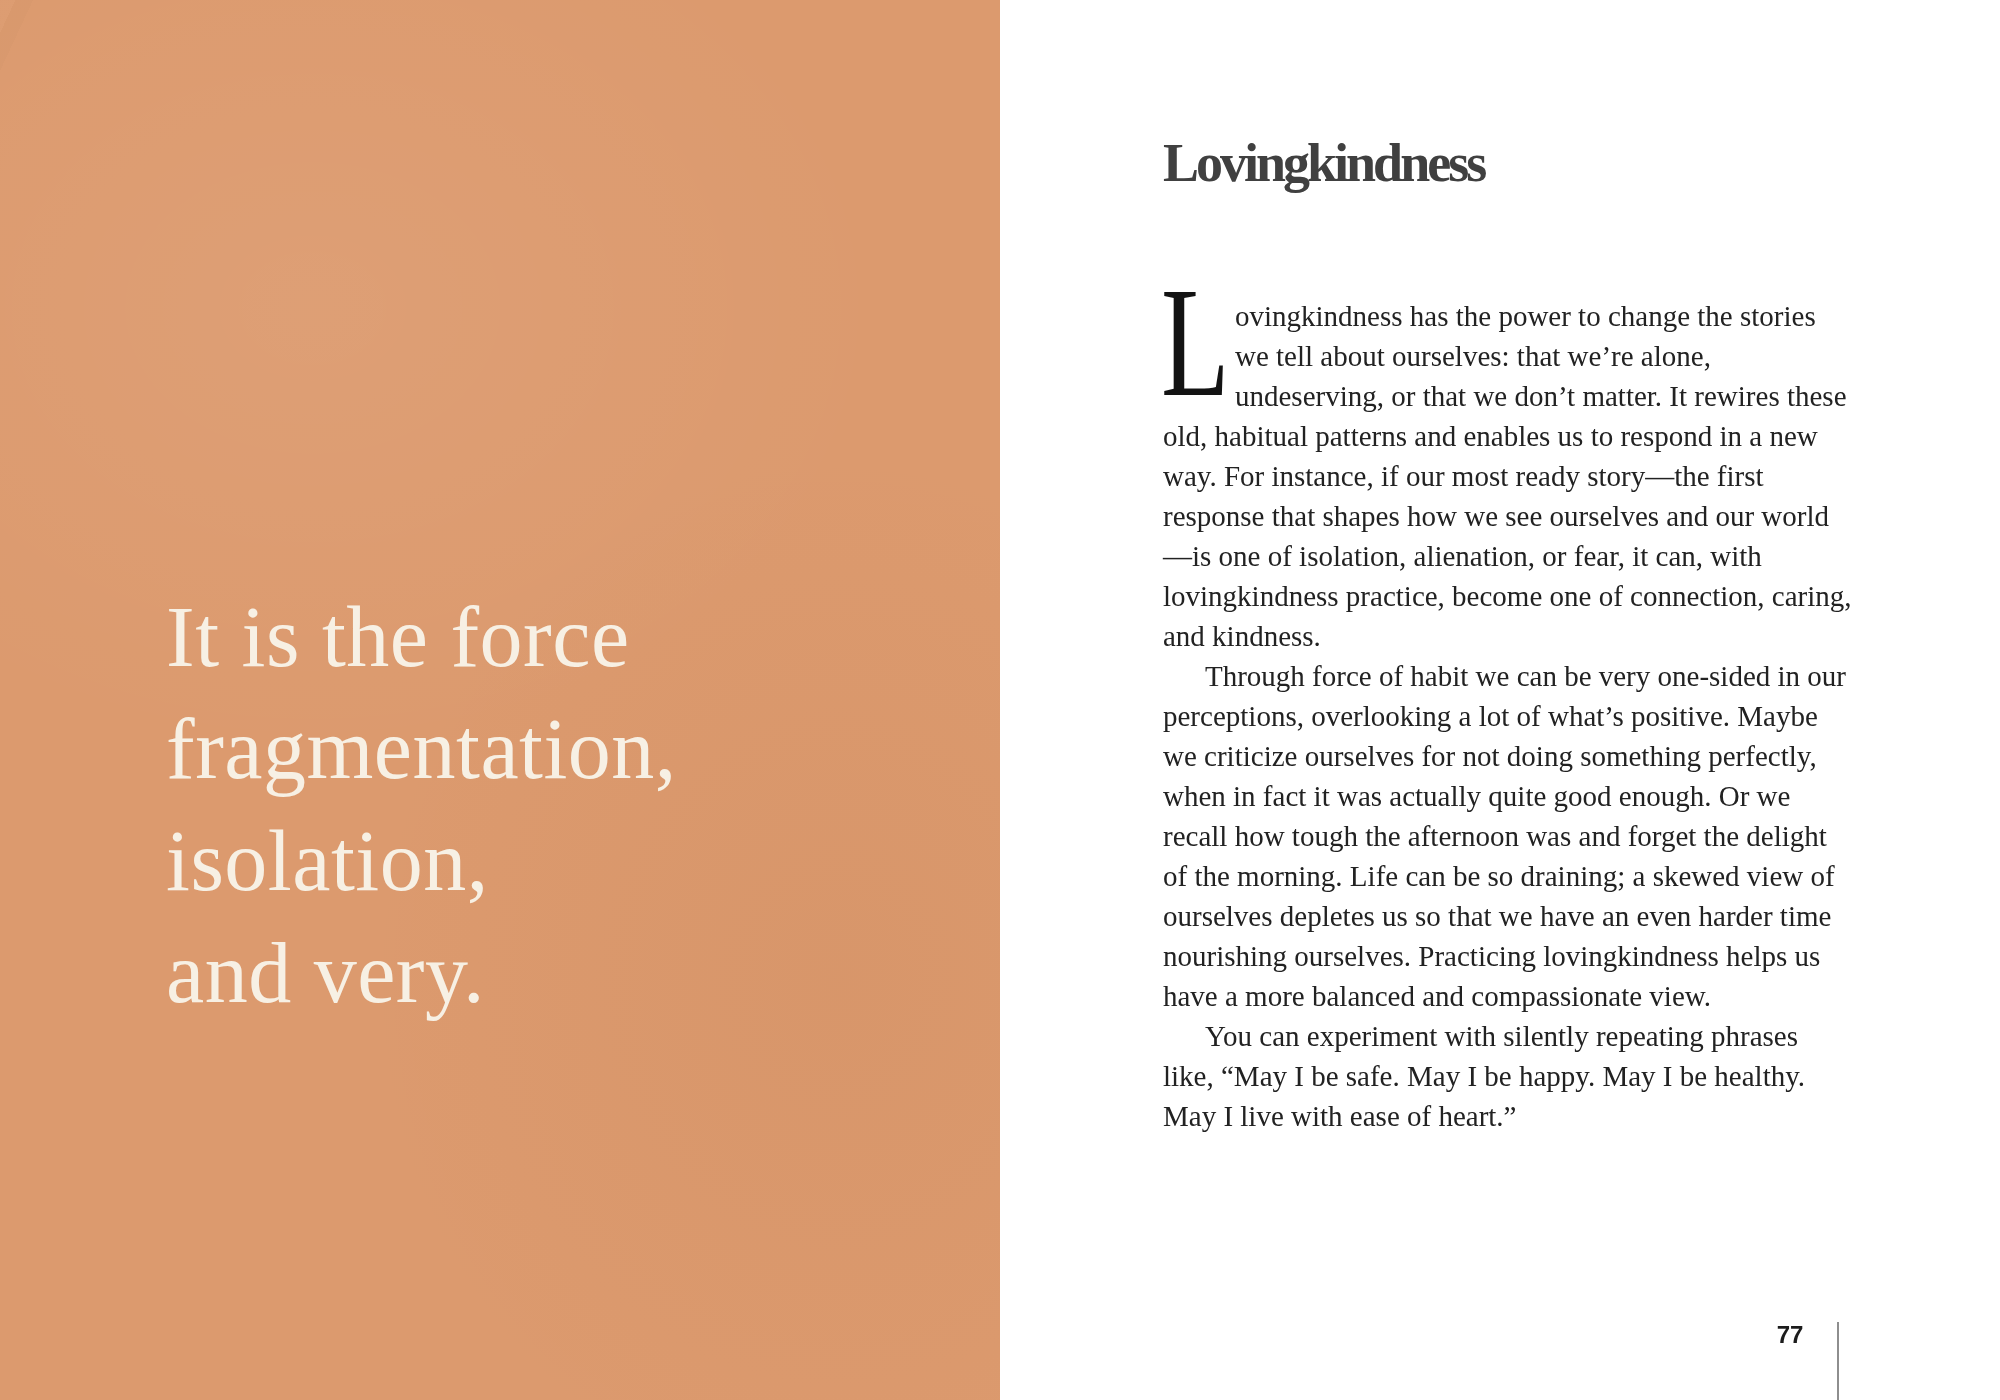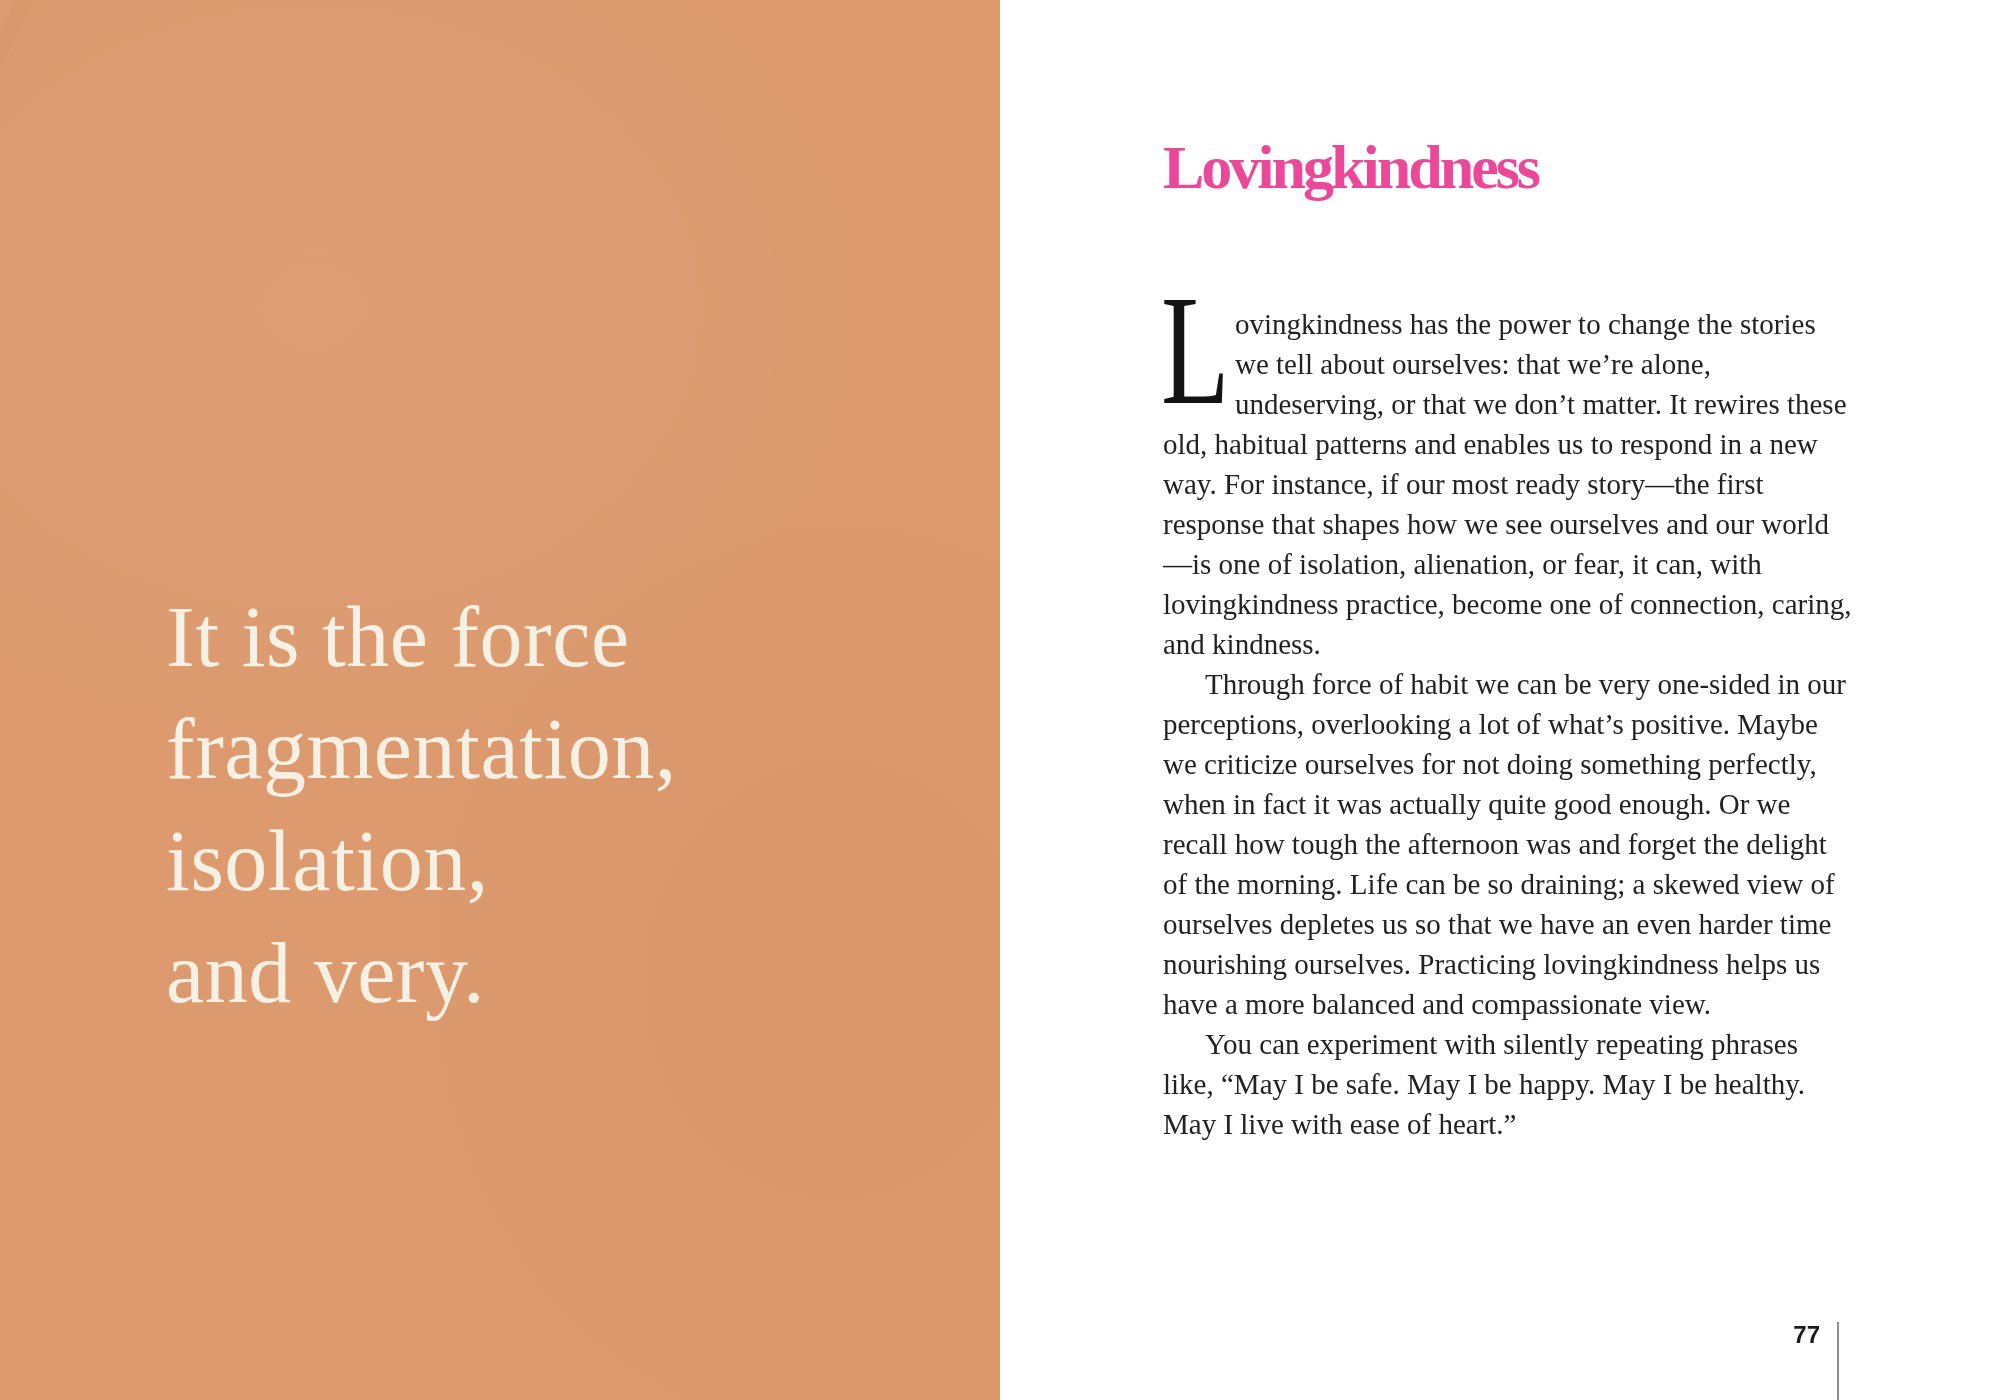--- a/index.html
+++ b/index.html
@@ -47,24 +47,24 @@
   .column {
     position: absolute;
     left: 163px; top: 0;
     width: 692px;
   }
 
   .heading {
     margin: 136px 0 11px 0;
     font-family: "Liberation Serif", serif;
     font-weight: 700;
-    font-size: 62px;
+    font-size: 54px;
     line-height: 1;
     letter-spacing: -3px;
-    color: #ec4899;
+    color: #404040;
   }
 
   .bodytext {
     margin-top: 106px;
     font-size: 29px;
     line-height: 40px;
     color: #222222;
     text-align: left;
   }
 
@@ -82,21 +82,21 @@
     color: #131313;
     transform: scaleX(0.72);
     transform-origin: 0 0;
   }
 
   
   .folio-number {
     position: absolute;
     left: 760px; top: 1322px;
     width: 60px;
-    text-align: right;
+    text-align: center;
     font-family: "Liberation Sans", sans-serif;
     font-weight: 700;
     font-size: 24px;
     line-height: 26px;
     color: #1c1c1c;
   }
   .folio-rule {
     position: absolute;
     left: 837px; top: 1322px;
     width: 2px; height: 78px;

